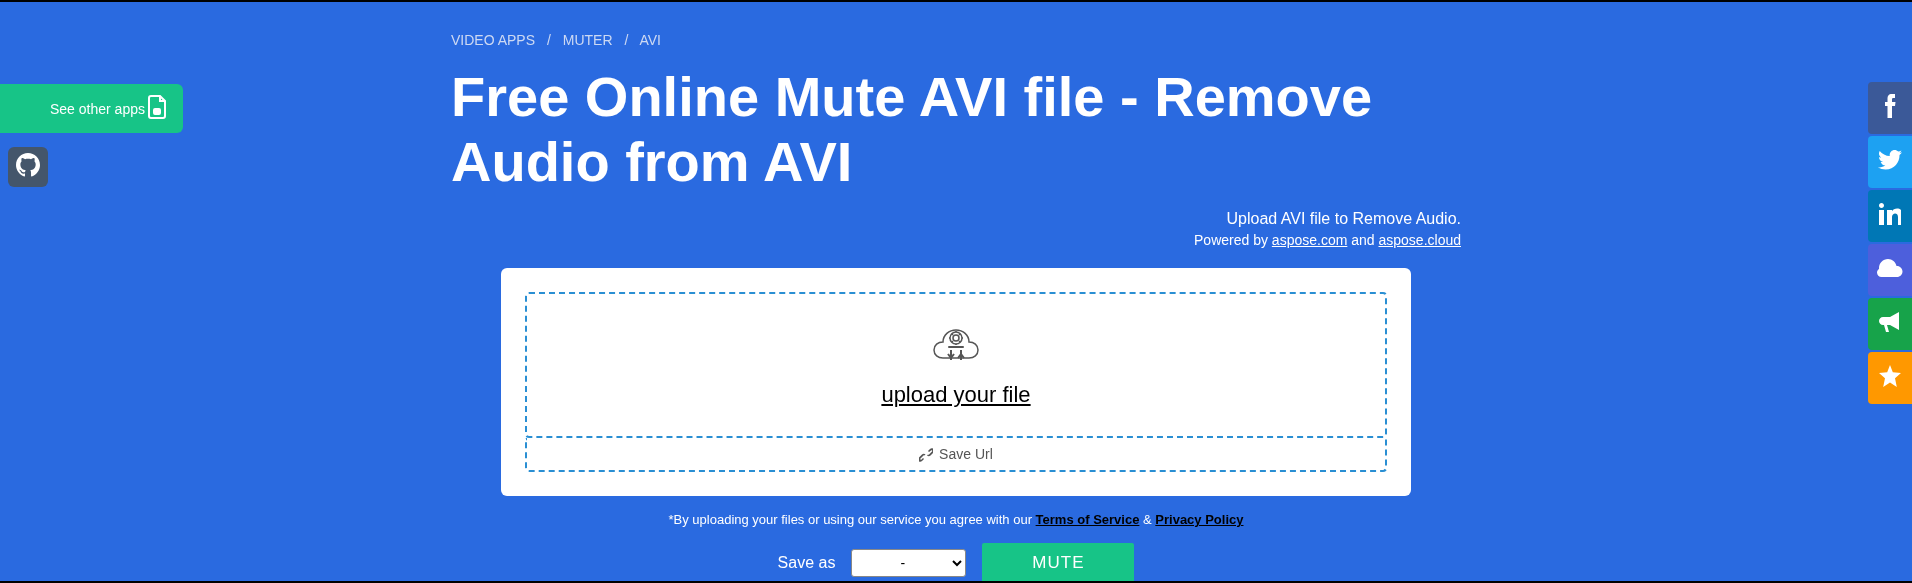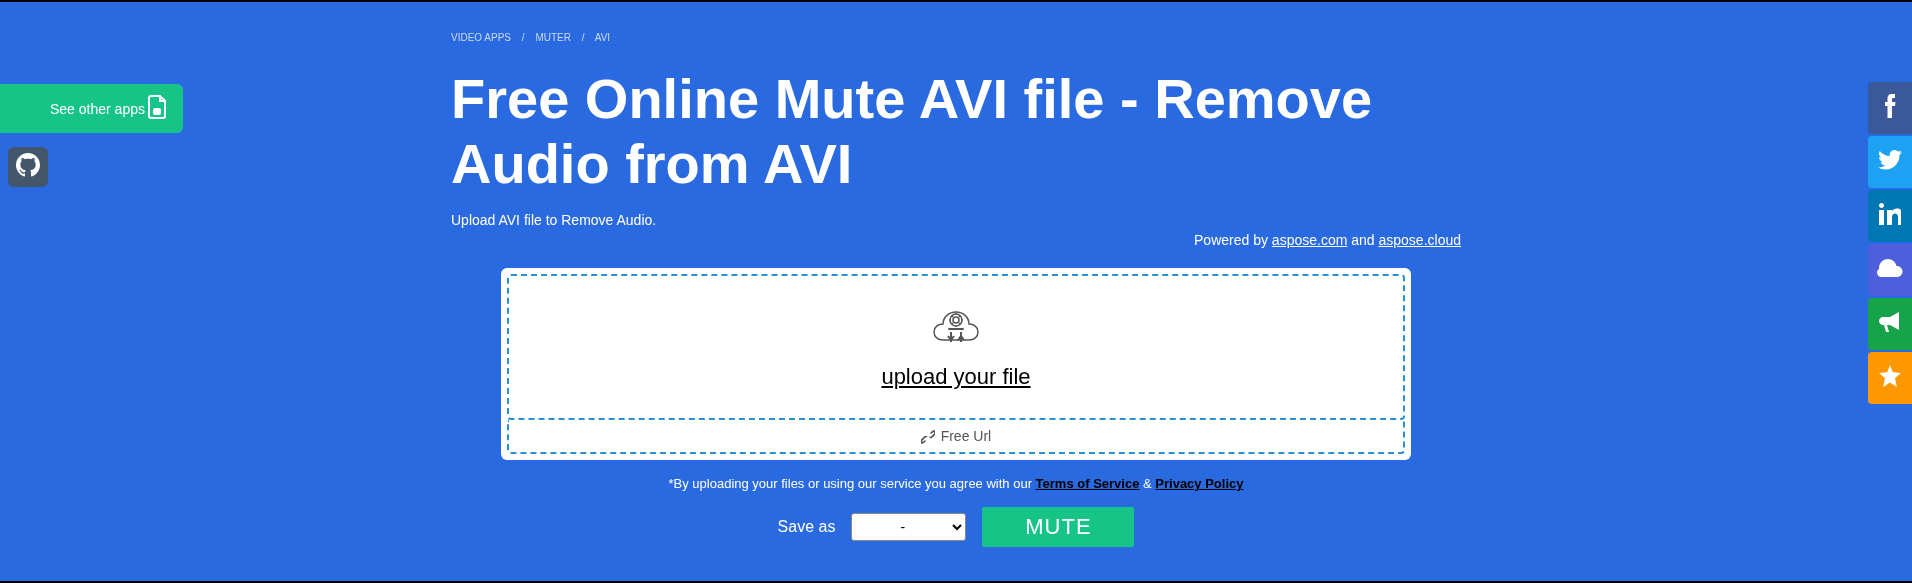--- a/index.html
+++ b/index.html
@@ -13,49 +13,49 @@
     border-top: 2px solid #000;
     border-bottom: 2px solid #000;
   }
   .container {
     width: 1010px;
     margin: 0 auto;
     padding-top: 30px;
   }
   .breadcrumb {
     color: #cdd9f3;
-    font-size: 10px;
+    font-size: 14px;
     font-weight: 500;
-    margin-bottom: 23px;
+    margin-bottom: 16px;
   }
   .breadcrumb a { color: #cdd9f3; text-decoration: none; }
   .breadcrumb .sep { margin: 0 8px; color: #cdd9f3; }
   h1 {
     color: #fff;
     font-size: 56px;
     font-weight: 700;
     margin-bottom: 16px;
   }
   .subtitle {
     color: #fff;
-    font-size: 14px;
-    text-align: left;
+    font-size: 16px;
+    text-align: right;
     margin-bottom: 4px;
   }
   .powered {
     color: #fff;
     font-size: 14px;
     text-align: right;
     margin-bottom: 20px;
   }
   .powered a { color: #fff; text-decoration: underline; }
   .upload-box {
     background: #fff;
     border-radius: 6px;
-    padding: 6px;
+    padding: 24px;
     width: 910px;
     margin: 12px auto;
   }
   .drop-area {
     border: 2px dashed #2a8fd3;
     border-radius: 4px;
     height: 146px;
     display: flex;
     flex-direction: column;
     align-items: center;
@@ -103,21 +103,21 @@
     background: #fff;
     font-size: 14px;
     text-align: center;
   }
   .mute-btn {
     background: #17c487;
     color: #fff;
     border: none;
     width: 152px;
     height: 40px;
-    font-size: 22px;
+    font-size: 17px;
     font-weight: 500;
     border-radius: 2px;
     cursor: pointer;
     letter-spacing: 1px;
   }
   
   .see-other {
     position: absolute;
     left: 0;
     top: 82px;
@@ -268,21 +268,21 @@
           <path d="M20 28v10M30 38V28" stroke-width="2"></path>
         </svg>
       </div>
       <span class="upload-link">upload your file</span>
     </div>
     <div class="url-row">
       <span>
         <svg width="14" height="14" viewBox="0 0 14 14" fill="#555">
             <path d="M9 3l2-2c1-1 2.5-1 3.5 0s1 2.5 0 3.5l-3 3c-1 1-2.5 1-3.5 0l1-1c.3.3.8.3 1 0l3-3c.3-.3.3-.8 0-1s-.8-.3-1 0L10 4 9 3zm-4 8l-2 2c-1 1-2.5 1-3.5 0S-1 10.5 0 9.5l3-3c1-1 2.5-1 3.5 0l-1 1c-.3-.3-.8-.3-1 0l-3 3c-.3.3-.3.8 0 1s.8.3 1 0L4 10l1 1z"></path>
           </svg>
-      </span><span>Free Url</span>
+      </span><span>Save Url</span>
     </div>
   </div>
 
   <div class="agree">
     <span>*By uploading your files or using our service you agree with our </span><a href="#">Terms of Service</a><span> &amp; </span><a href="#">Privacy Policy</a>
   </div>
 
   <div class="action-row">
     <span class="saveas-label">Save as</span>
     <select class="saveas-select">

